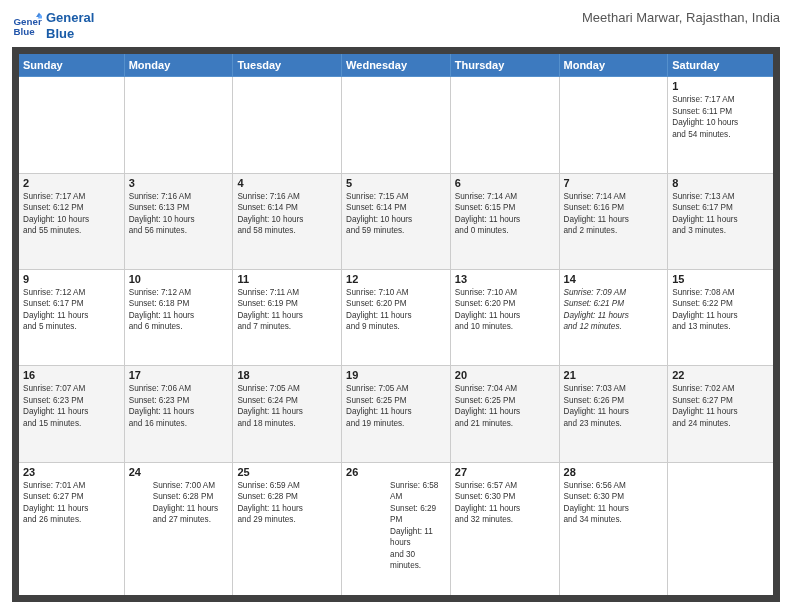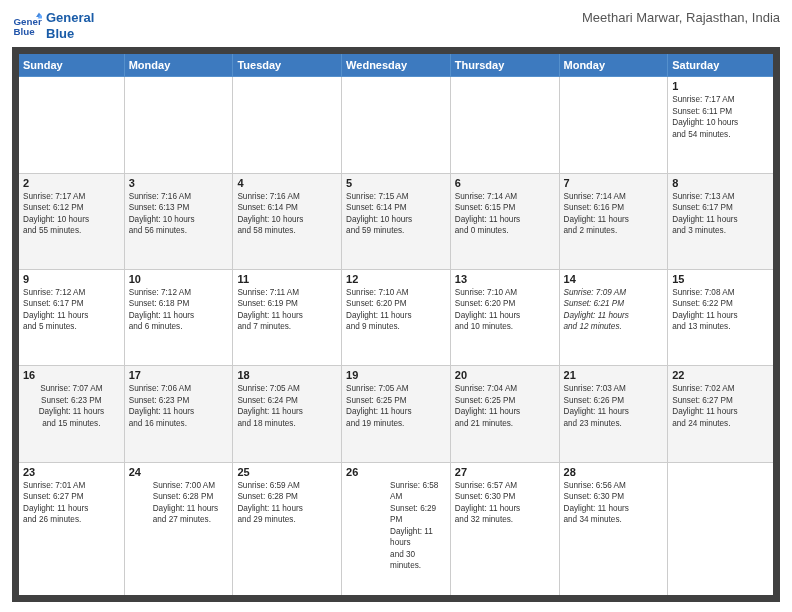--- a/index.html
+++ b/index.html
@@ -249,21 +249,21 @@
             <span class="day-num">15</span>
             <div class="day-info" style="white-space: pre-line;">Sunrise: 7:08 AM
 Sunset: 6:22 PM
 Daylight: 11 hours
 and 13 minutes.</div>
           </td>
         </tr>
         <tr>
           <td>
             <span class="day-num">16</span>
-            <div class="day-info" style="white-space: pre-line; text-align: center;">Sunrise: 7:07 AM
+            <div class="day-info" style="white-space: pre-line;">Sunrise: 7:07 AM
 Sunset: 6:23 PM
 Daylight: 11 hours
 and 15 minutes.</div>
           </td>
           <td>
             <span class="day-num">17</span>
             <div class="day-info" style="white-space: pre-line;">Sunrise: 7:06 AM
 Sunset: 6:23 PM
 Daylight: 11 hours
 and 16 minutes.</div>

